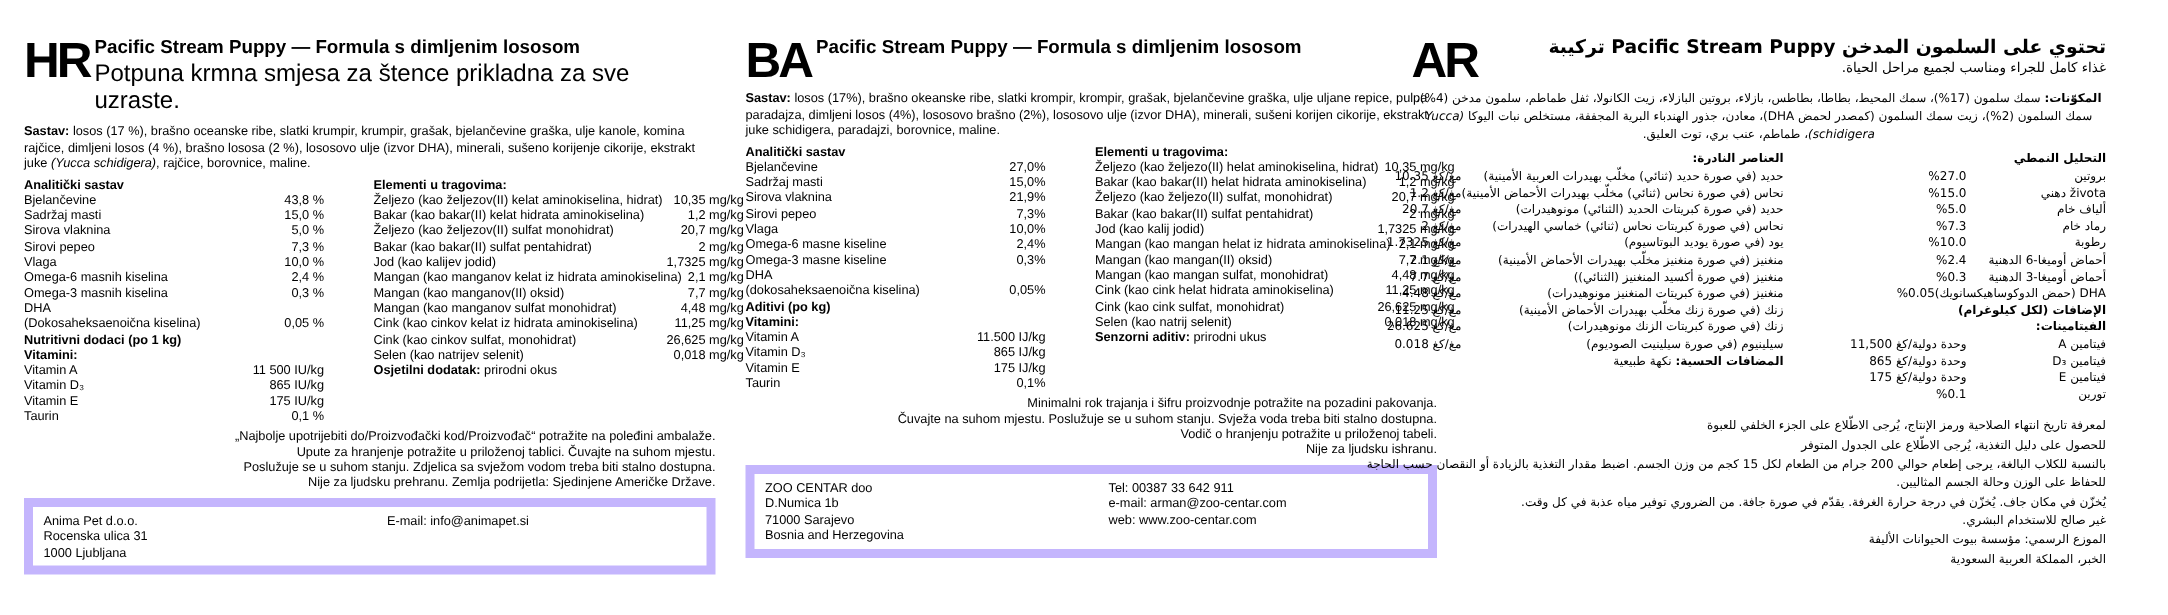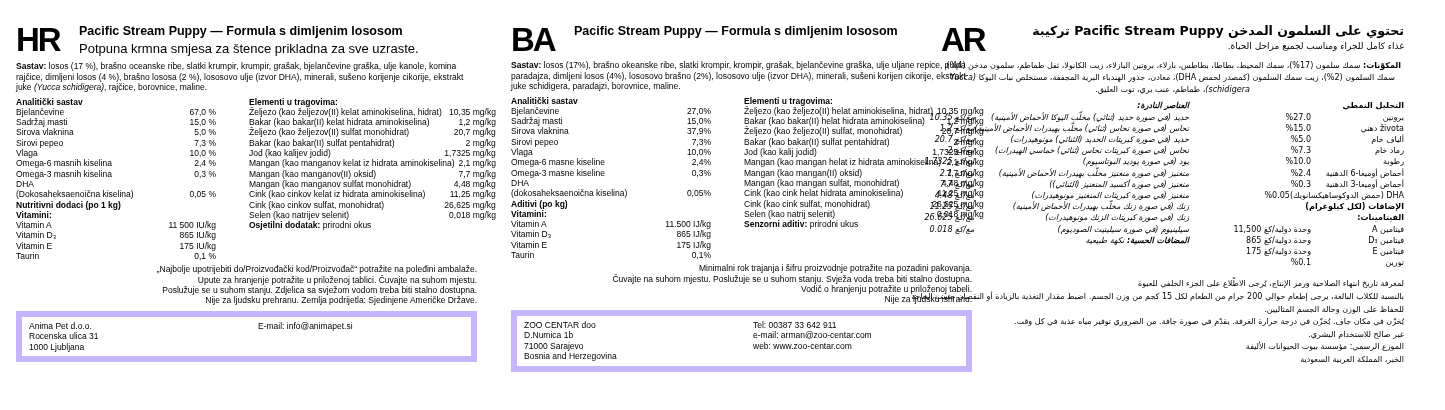--- a/index.html
+++ b/index.html
@@ -1,39 +1,39 @@
 <!DOCTYPE html>
 <html><head>
 <meta charset="utf-8">
 <style>
   html,body{margin:0;padding:0;background:#fff;}
   .page{position:relative;width:1445px;height:410px;background:#fff;color:#000;
         font-family:"Liberation Sans",sans-serif;font-size:8.5px;overflow:hidden;}
   .panel{position:absolute;top:24px;}
   #panel-hr{left:16px;width:461px;}
-  #panel-ba{left:511px;width:461px;}
+  #panel-ba{left:497px;width:461px;}
   #panel-ar{left:941px;width:463px;direction:rtl;font-family:"DejaVu Sans",sans-serif;font-size:8px;}
-  .hdr{display:flex;gap:16px;direction:ltr;margin-bottom:5px;}
+  .hdr{display:flex;direction:ltr;margin-bottom:5px;}
   .code{flex:none;width:47px;font-size:33px;font-weight:bold;letter-spacing:-2px;line-height:.95;
         font-family:"Liberation Sans",sans-serif;}
   .hdr-text{flex:1;}
   #panel-ar .hdr-text{text-align:right;}
   .title{font-size:12.5px;font-weight:bold;line-height:1.15;}
   #panel-ar .title{direction:ltr;}
-  .subtitle{font-size:13px;margin-top:3px;}
+  .subtitle{font-size:16px;margin-top:3px;}
   #panel-ar .subtitle{direction:rtl;font-size:9px;}
   .comp{line-height:10.4px;margin-bottom:4px;}
   #panel-ar .comp{line-height:12px;text-align:center;}
   .b{font-weight:bold;}
   .i{font-style:italic;}
   .tables{display:flex;}
   .t-analysis{flex:none;width:200px;}
   .t-trace{flex:1;margin-left:33px;}
   #panel-ar .t-analysis{width:215px;margin-left:0;}
-  #panel-ar .t-trace{margin-left:0;flex:1;font-style:italic;}
+  #panel-ar .t-trace{margin-left:0;flex:1;}
   .thead{font-weight:bold;line-height:10.3px;}
   #panel-ar .thead{line-height:11.2px;}
   .trow{display:flex;justify-content:space-between;line-height:10.3px;}
   #panel-ar .trow{line-height:11.2px;}
   .lbl{white-space:nowrap;}
   .val{white-space:nowrap;text-align:right;padding-left:4px;flex:none;}
   #panel-ar .val{direction:ltr;}
   #panel-ar .t-analysis .val{width:118px;}
   #panel-ar .t-trace .val{min-width:50px;}
   .sensory{line-height:10.3px;}
@@ -58,21 +58,21 @@
         <div class="subtitle">Potpuna krmna smjesa za štence prikladna za sve uzraste.</div>
       </div>
     </div>
     <div class="comp"><span class="b">Sastav:</span><span> losos (17 %), brašno oceanske ribe, slatki krumpir, krumpir, grašak, bjelančevine graška, ulje kanole, komina rajčice, dimljeni losos (4 %), brašno lososa (2 %), lososovo ulje (izvor DHA), minerali, sušeno korijenje cikorije, ekstrakt juke </span><span class="i">(Yucca schidigera)</span><span>, rajčice, borovnice, maline.</span></div>
     <div class="tables">
       <div class="t-analysis">
         <div class="thead">Analitički sastav</div>
         <div>
             <div class="trow">
               <span class="lbl">Bjelančevine</span>
-              <span class="val">67,0 %</span>
+              <span class="val">43,8 %</span>
             </div>
             <div class="trow">
               <span class="lbl">Sadržaj masti</span>
               <span class="val">15,0 %</span>
             </div>
             <div class="trow">
               <span class="lbl">Sirova vlaknina</span>
               <span class="val">5,0 %</span>
             </div>
             <div class="trow">
@@ -206,21 +206,21 @@
             <div class="trow">
               <span class="lbl">Bjelančevine</span>
               <span class="val">27,0%</span>
             </div>
             <div class="trow">
               <span class="lbl">Sadržaj masti</span>
               <span class="val">15,0%</span>
             </div>
             <div class="trow">
               <span class="lbl">Sirova vlaknina</span>
-              <span class="val">37,9%</span>
+              <span class="val">21,9%</span>
             </div>
             <div class="trow">
               <span class="lbl">Sirovi pepeo</span>
               <span class="val">7,3%</span>
             </div>
             <div class="trow">
               <span class="lbl">Vlaga</span>
               <span class="val">10,0%</span>
             </div>
             <div class="trow">
@@ -400,21 +400,21 @@
             <div class="trow">
               <span class="lbl">تورين</span>
               <span class="val">%0.1</span>
             </div>
           </div>
       </div>
       <div class="t-trace">
         <div class="thead">العناصر النادرة:</div>
         <div>
             <div class="trow">
-              <span class="lbl">حديد (في صورة حديد (ثنائي) مخلّب اليوكا الأحماض الأمينية)</span>
+              <span class="lbl">حديد (في صورة حديد (ثنائي) مخلّب بهيدرات العربية الأمينية)</span>
               <span class="val">10.35 مغ/كغ</span>
             </div>
             <div class="trow">
               <span class="lbl">نحاس (في صورة نحاس (ثنائي) مخلّب بهيدرات الأحماض الأمينية)</span>
               <span class="val">1.2 مغ/كغ</span>
             </div>
             <div class="trow">
               <span class="lbl">حديد (في صورة كبريتات الحديد (الثنائي) مونوهيدرات)</span>
               <span class="val">20.7 مغ/كغ</span>
             </div>
@@ -449,20 +449,21 @@
             <div class="trow">
               <span class="lbl">سيلينيوم (في صورة سيلينيت الصوديوم)</span>
               <span class="val">0.018 مغ/كغ</span>
             </div>
           </div>
         <div class="sensory"><span class="b">المضافات الحسية:</span><span> نكهة طبيعية</span></div>
       </div>
     </div>
     <div class="notes">
         <div class="line">لمعرفة تاريخ انتهاء الصلاحية ورمز الإنتاج، يُرجى الاطّلاع على الجزء الخلفي للعبوة</div>
+        <div class="line">للحصول على دليل التغذية، يُرجى الاطّلاع على الجدول المتوفر</div>
         <div class="line">بالنسبة للكلاب البالغة، يرجى إطعام حوالي 200 جرام من الطعام لكل 15 كجم من وزن الجسم. اضبط مقدار التغذية بالزيادة أو النقصان حسب الحاجة</div>
         <div class="line">للحفاظ على الوزن وحالة الجسم المثاليين.</div>
         <div class="line">يُخزّن في مكان جاف. يُخزّن في درجة حرارة الغرفة. يقدّم في صورة جافة. من الضروري توفير مياه عذبة في كل وقت.</div>
         <div class="line">غير صالح للاستخدام البشري.</div>
         <div class="line">الموزع الرسمي: مؤسسة بيوت الحيوانات الأليفة</div>
         <div class="line">الخبر، المملكة العربية السعودية</div>
       </div>
   </div>
 
 </div>

